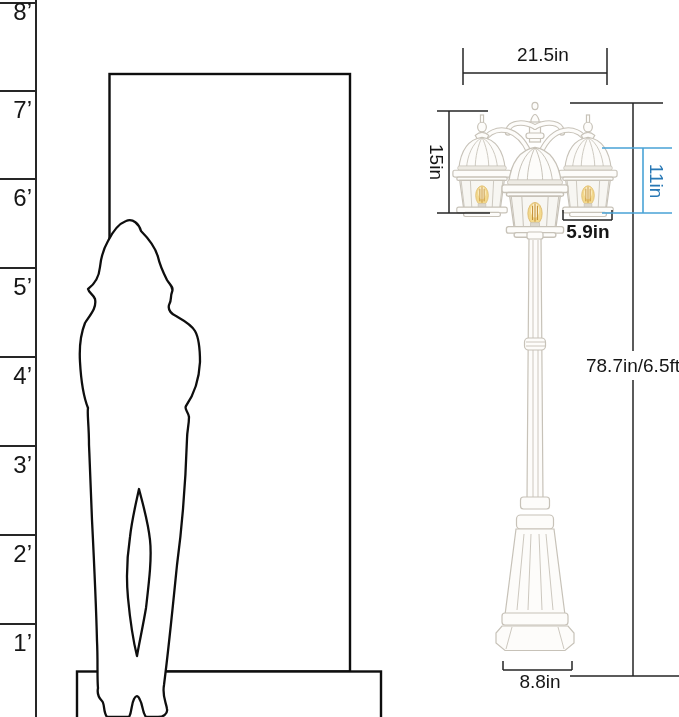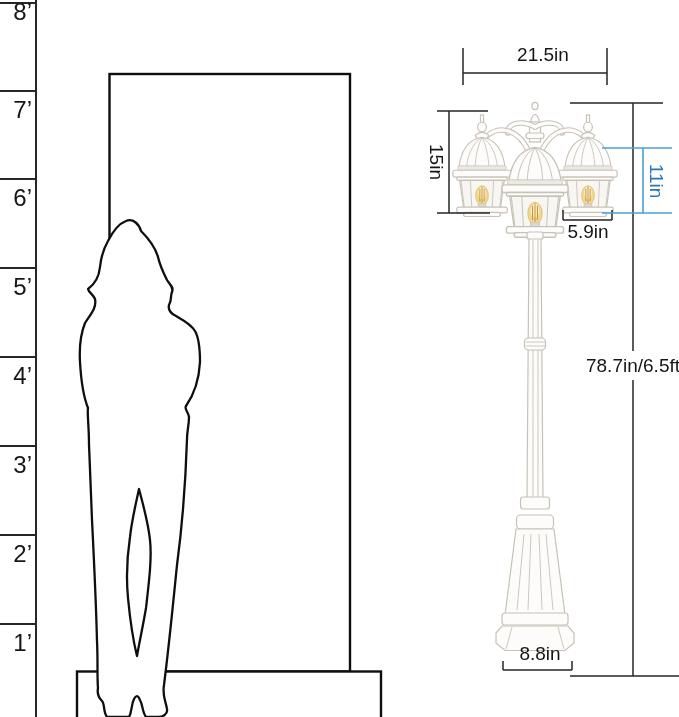--- a/index.html
+++ b/index.html
@@ -197,17 +197,17 @@
   <div class="label ruler-label" style="left:0;top:186px;">6’</div>
   <div class="label ruler-label" style="left:0;top:275px;">5’</div>
   <div class="label ruler-label" style="left:0;top:364px;">4’</div>
   <div class="label ruler-label" style="left:0;top:453px;">3’</div>
   <div class="label ruler-label" style="left:0;top:542px;">2’</div>
   <div class="label ruler-label" style="left:0;top:631px;">1’</div>
 
   <div class="label dim-label ctr" style="left:543px;top:45px;">21.5in</div>
   <div class="label dim-label rot" style="left:436px;top:162px;">15in</div>
   <div class="label dim-label rot blue" style="left:656px;top:181px;">11in</div>
-  <div class="label dim-label ctr" style="left:588px;top:222px;">5.9in</div>
+  <div class="label dim-label ctr" style="left:588px;top:222px;font-weight:bold;">5.9in</div>
   <div class="label dim-label ctr" style="left:633px;top:356px;">78.7in/6.5ft</div>
-  <div class="label dim-label ctr" style="left:540px;top:644px;text-align:center;">8.8in</div>
+  <div class="label dim-label ctr" style="left:540px;top:672px;text-align:center;">8.8in</div>
 
 </div>
 
 </body></html>

